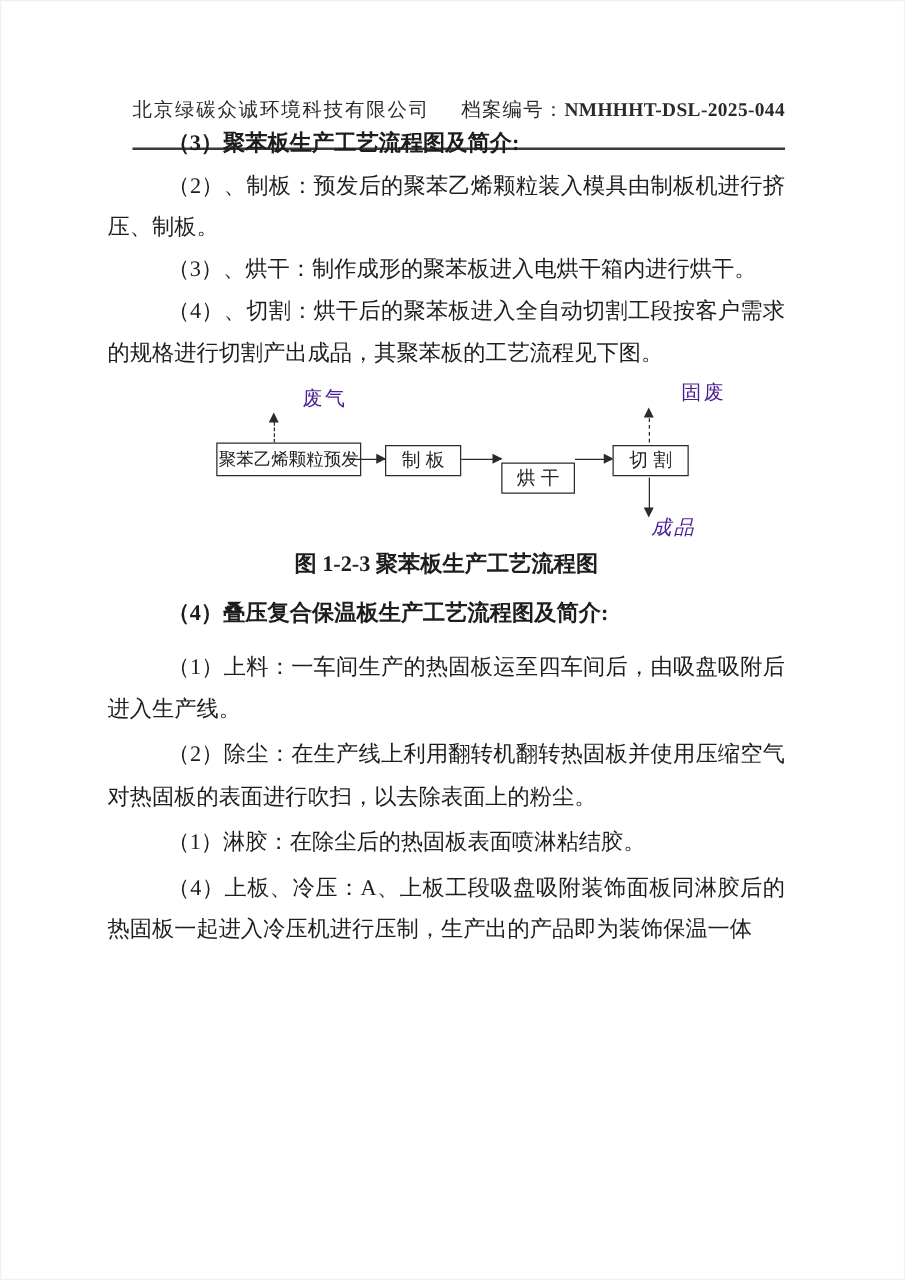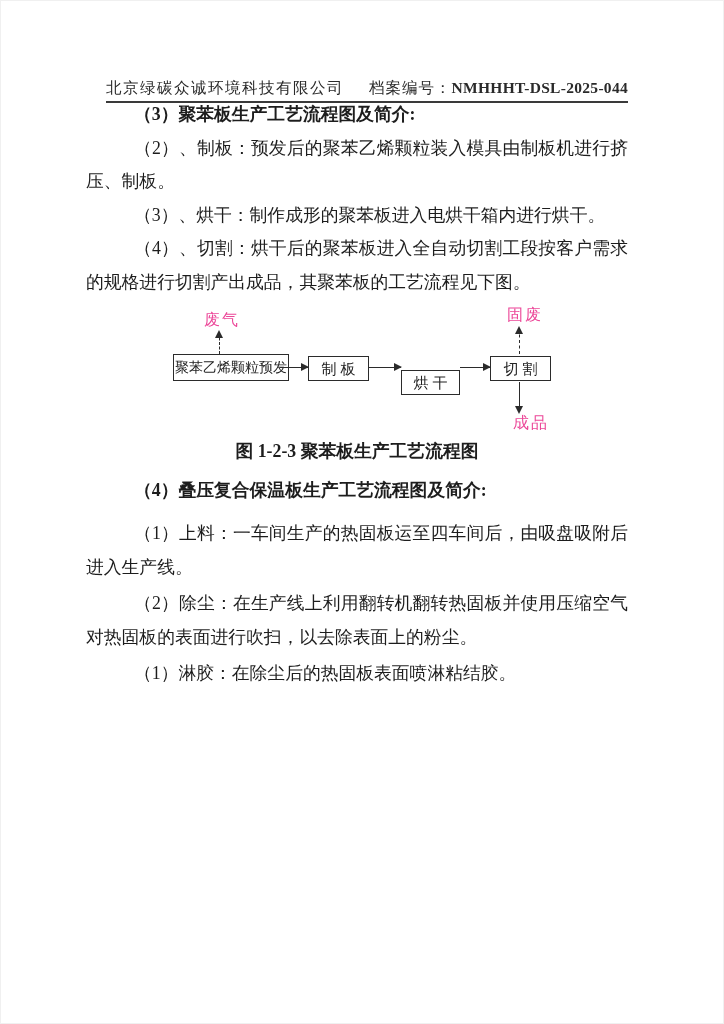--- a/index.html
+++ b/index.html
@@ -18,21 +18,21 @@
   
   .header {
     position: absolute;
     top: 49px;
     left: 105px;
     width: 522px;
     display: flex;
     justify-content: space-between;
     align-items: flex-end;
     border-bottom: 2px solid #3a3a3a;
-    padding-bottom: 2px;
+    padding-bottom: 19px;
     font-size: 15.5px;
     color: #2a2a2a;
   }
   .header .company { letter-spacing: 1.5px; }
   .header .archive { white-space: nowrap; margin-top: 28px; }
   .header .archive .label { letter-spacing: 1px; }
   .header .archive .number { font-weight: bold; letter-spacing: 0.3px; }
 
   
   .content {
@@ -63,22 +63,23 @@
     height: 134px;
     margin-top: 2px;
     text-indent: 0;
     font-family: "Liberation Sans", "DejaVu Sans", sans-serif;
   }
   .dlabel {
     position: absolute;
     font-size: 16px;
     line-height: 18px;
     letter-spacing: 2px;
-    color: #ec4899;
+    color: #4c1d95;
     white-space: nowrap;
+    margin-left: 38px;
   }
   .dbox {
     position: absolute;
     border: 1.5px solid #2b2b2b;
     background: #ffffff;
     display: flex;
     align-items: center;
     justify-content: center;
     font-size: 15px;
     color: #222222;
@@ -170,26 +171,27 @@
 
       <div class="dbox wide" style="left:64px; top:53px; width:116px; height:27px;margin-left:23px;">聚苯乙烯颗粒预发</div>
       <span class="arrow-h" style="left:194px; top:66px; width:28px;"></span>
       <div class="dbox" style="left:222px; top:55px; width:61px; height:25px;">制 板</div>
       <span class="arrow-h" style="left:283px; top:66px; width:32px;"></span>
       <div class="dbox" style="left:315px; top:69px; width:59px; height:25px;">烘 干</div>
       <span class="arrow-h" style="left:374px; top:66px; width:30px;"></span>
       <div class="dbox" style="left:404px; top:55px; width:61px; height:25px;">切 割</div>
 
       <span class="arrow-down-solid" style="left:433px; top:81px; height:29px;"></span>
-      <span class="dlabel" style="left:427px; top:113px;">成品</span>
+      <span class="dlabel" style="left:397px; top:113px;font-style:italic;">成品</span>
     </div>
 
     <p class="caption">图 1-2-3 聚苯板生产工艺流程图</p>
 
     <p class="hd hd4">（4）叠压复合保温板生产工艺流程图及简介:</p>
     <p class="m1">（1）上料：一车间生产的热固板运至四车间后，由吸盘吸附后进入生产线。</p>
     <p class="m2">（2）除尘：在生产线上利用翻转机翻转热固板并使用压缩空气对热固板的表面进行吹扫，以去除表面上的粉尘。</p>
     <p class="m2">（1）淋胶：在除尘后的热固板表面喷淋粘结胶。</p>
+    <p class="m2">（4）上板、冷压：A、上板工段吸盘吸附装饰面板同淋胶后的热固板一起进入冷压机进行压制，生产出的产品即为装饰保温一体</p>
 
   </div>
 
 
 </div>
 
 </body></html>

